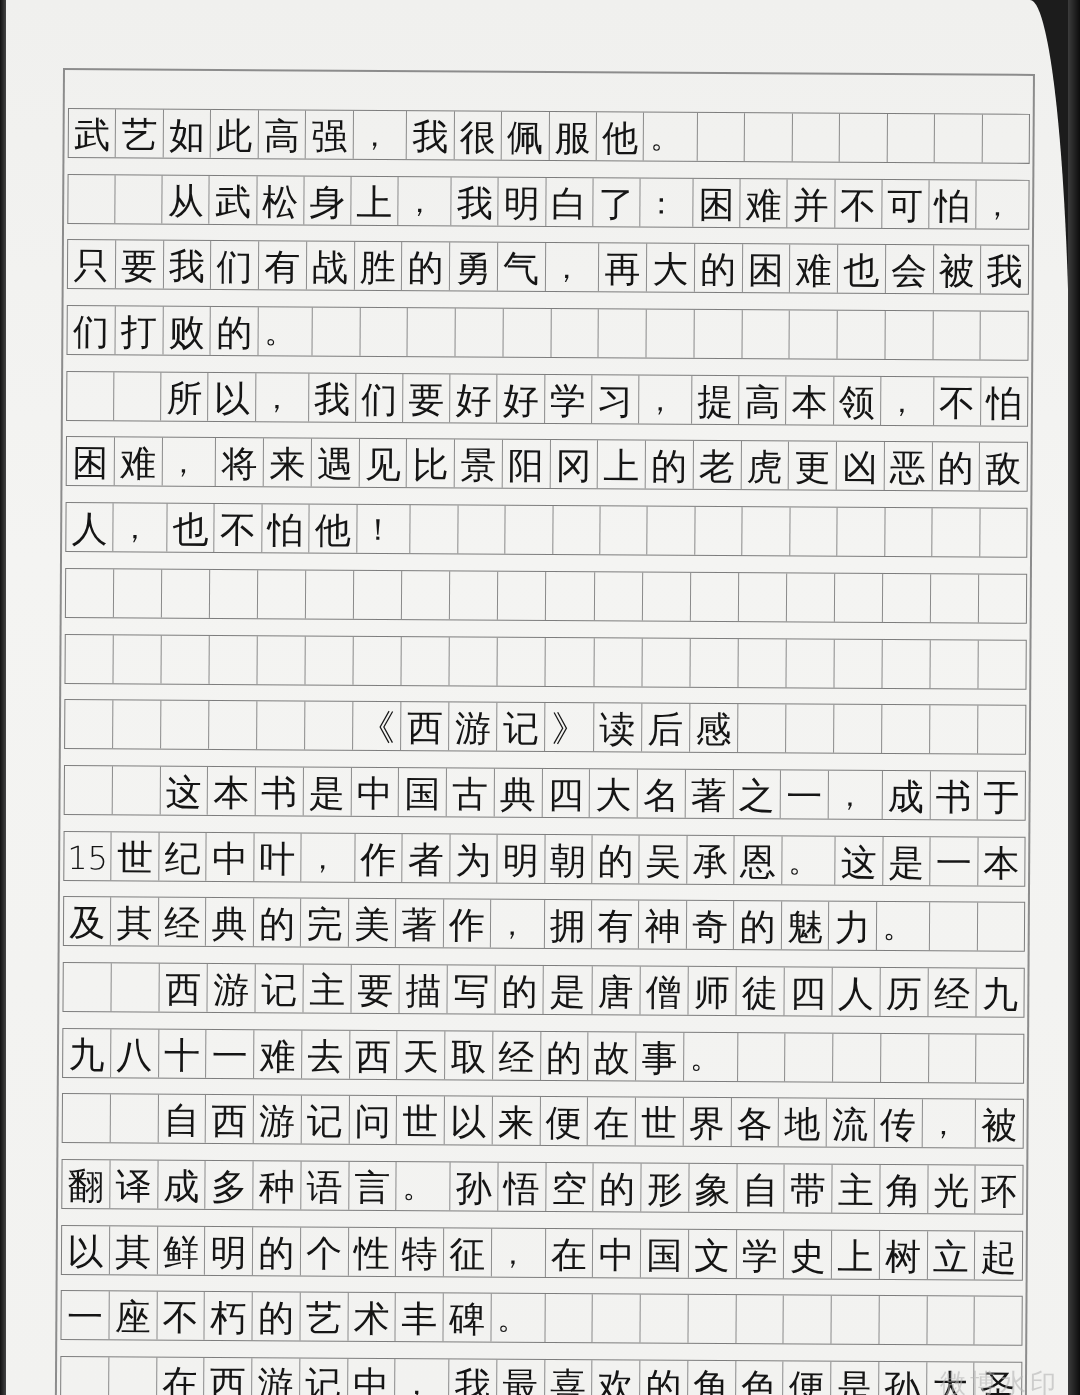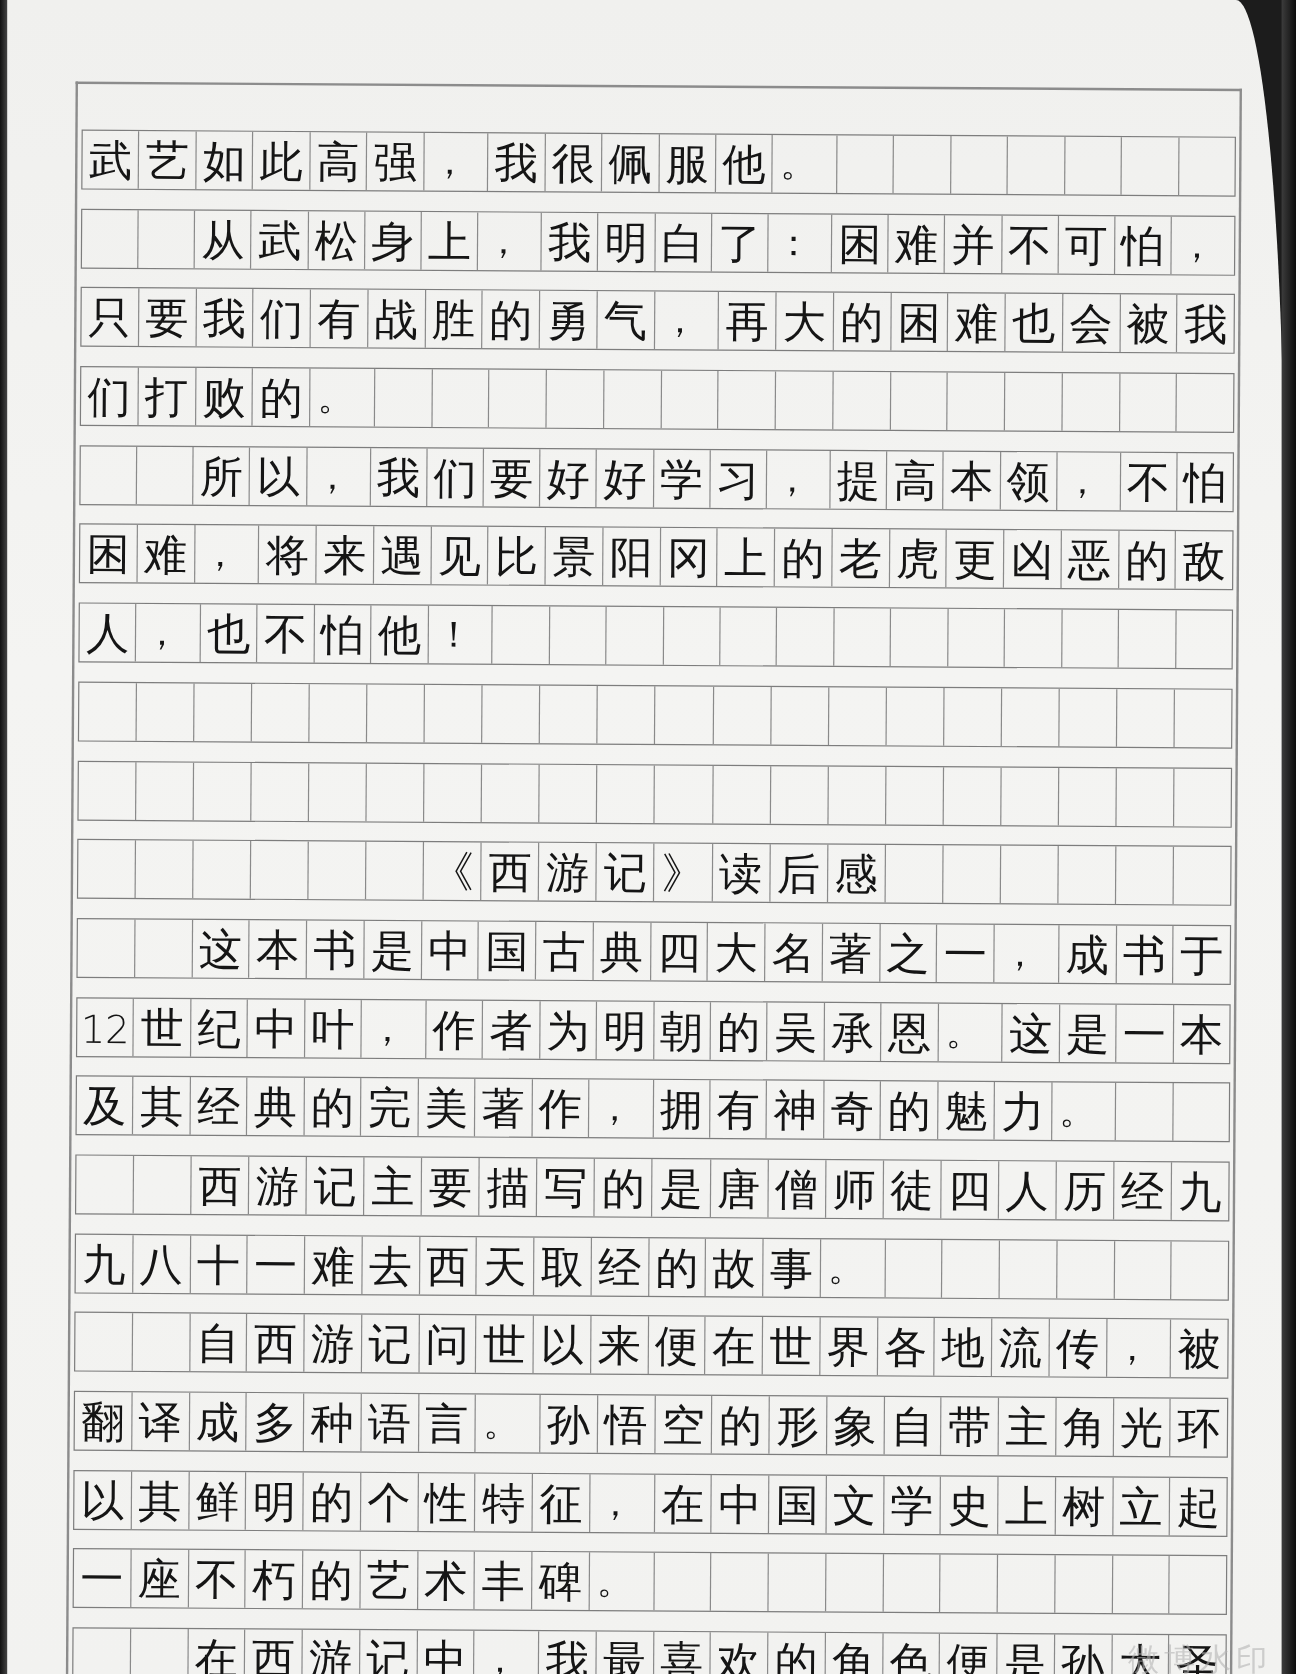--- a/index.html
+++ b/index.html
@@ -344,21 +344,21 @@
         <div class="cell">名</div>
         <div class="cell">著</div>
         <div class="cell">之</div>
         <div class="cell">一</div>
         <div class="cell punct">，</div>
         <div class="cell">成</div>
         <div class="cell">书</div>
         <div class="cell">于</div>
       </div>
       <div class="row">
-        <div class="cell small">12</div>
+        <div class="cell small">15</div>
         <div class="cell">世</div>
         <div class="cell">纪</div>
         <div class="cell">中</div>
         <div class="cell">叶</div>
         <div class="cell punct">，</div>
         <div class="cell">作</div>
         <div class="cell">者</div>
         <div class="cell">为</div>
         <div class="cell">明</div>
         <div class="cell">朝</div>

